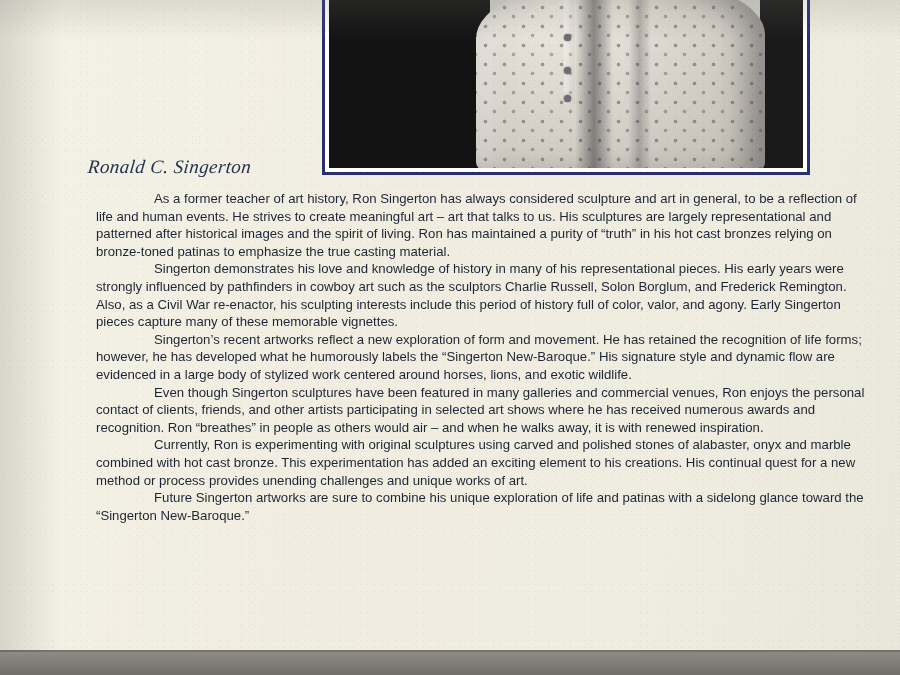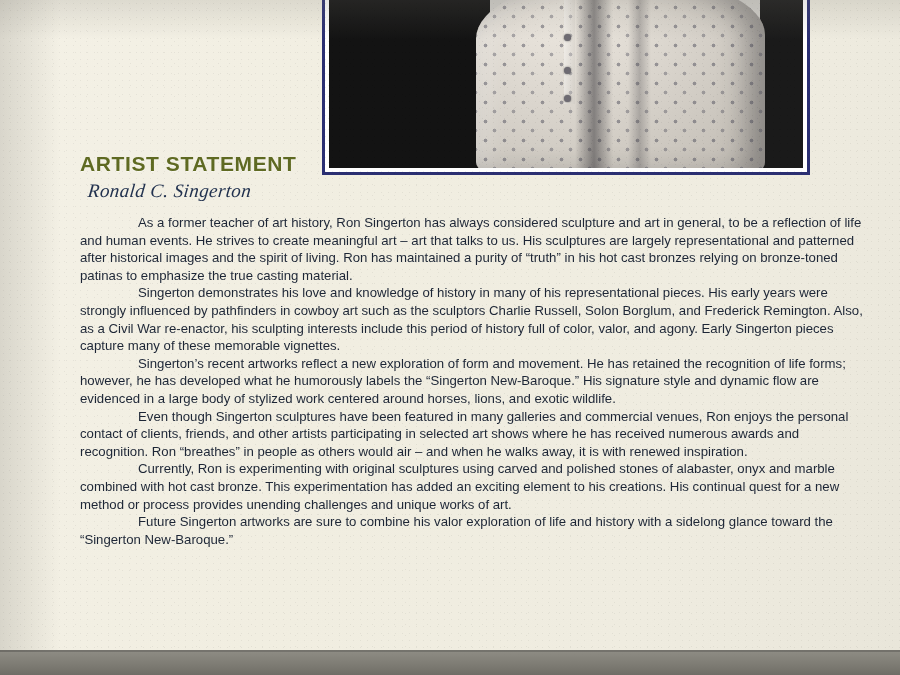--- a/index.html
+++ b/index.html
@@ -179,21 +179,21 @@
 
   #body-text {
     margin-top: 12px;
     color: #1d2636;
     font-family: "Liberation Sans", sans-serif;
     font-size: 13.2px;
     line-height: 17.6px;
     text-align: left;
   }
   #body-text p {
-    margin: 0 0 0 0;
+    margin: 0 0 0 16px;
     text-indent: 58px;
   }
 
   
   #speckle {
     position: absolute;
     left: 0; top: 0; width: 900px; height: 652px;
     pointer-events: none;
     opacity: .05;
     background-image:
@@ -231,31 +231,30 @@
       <div class="fold"></div>
       <div class="fold2"></div>
       <div class="placket"></div>
       <div class="btn b1"></div>
       <div class="btn b2"></div>
       <div class="btn b3"></div>
     </div>
   </div>
 
   <div id="content">
-    <h1 id="statement-title">ARTIST STATEMENT</h1>
 
     <div id="signature">Ronald C. Singerton</div>
 
     <div id="body-text">
       <p>As a former teacher of art history, Ron Singerton has always considered sculpture and art in general, to be a reflection of life and human events.  He strives to create meaningful art – art that talks to us.  His sculptures are largely representational and patterned after historical images and the spirit of living.  Ron has maintained a purity of “truth” in his hot cast bronzes relying on bronze-toned patinas to emphasize the true casting material.</p>
       <p>Singerton demonstrates his love and knowledge of history in many of his representational pieces.  His early years were strongly influenced by pathfinders in cowboy art such as the sculptors Charlie Russell, Solon Borglum, and Frederick Remington.  Also, as a Civil War re-enactor, his sculpting interests include this period of history full of color, valor, and agony.  Early Singerton pieces capture many of these memorable vignettes.</p>
       <p>Singerton’s recent artworks reflect a new exploration of form and movement.  He has retained the recognition of life forms; however, he has developed what he humorously labels the “Singerton New-Baroque.”  His signature style and dynamic flow are evidenced in a large body of stylized work centered around horses, lions, and exotic wildlife.</p>
       <p>Even though Singerton sculptures have been featured in many galleries and commercial venues, Ron enjoys the personal contact of clients, friends, and other artists participating in selected art shows where he has received numerous awards and recognition.  Ron “breathes” in people as others would air – and when he walks away, it is with renewed inspiration.</p>
       <p>Currently, Ron is experimenting with original sculptures using carved and polished stones of alabaster, onyx and marble combined with hot cast bronze.  This experimentation has added an exciting element to his creations.  His continual quest for a new method or process provides unending challenges and unique works of art.</p>
-      <p>Future Singerton artworks are sure to combine his valor exploration of life and history with a sidelong glance toward the “Singerton New-Baroque.”</p>
+      <p>Future Singerton artworks are sure to combine his unique exploration of life and patinas with a sidelong glance toward the “Singerton New-Baroque.”</p>
     </div>
   </div>
 
   <div id="speckle"></div>
   <div id="shadow-left"></div>
   <div id="shadow-top"></div>
 
   <div id="bottom-edge-line"></div>
   <div id="bottom-band"></div>
 </div>

